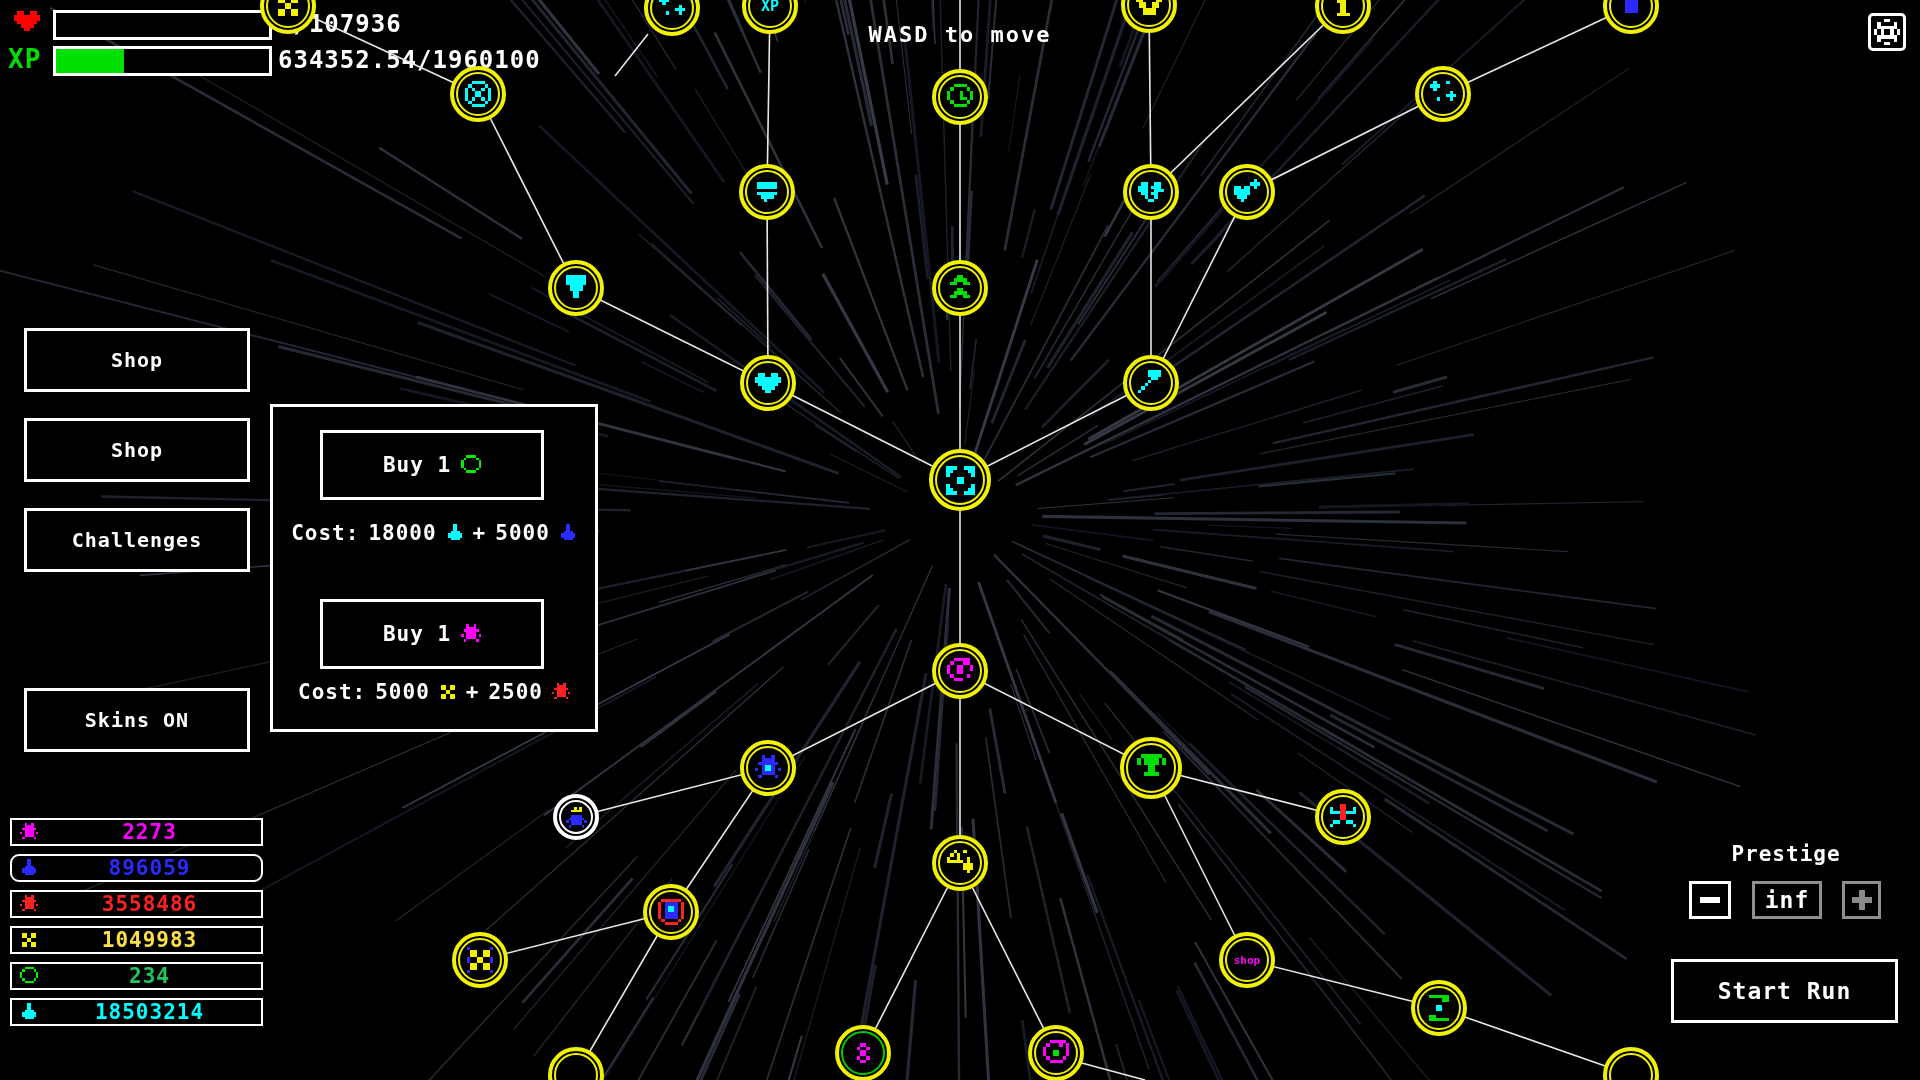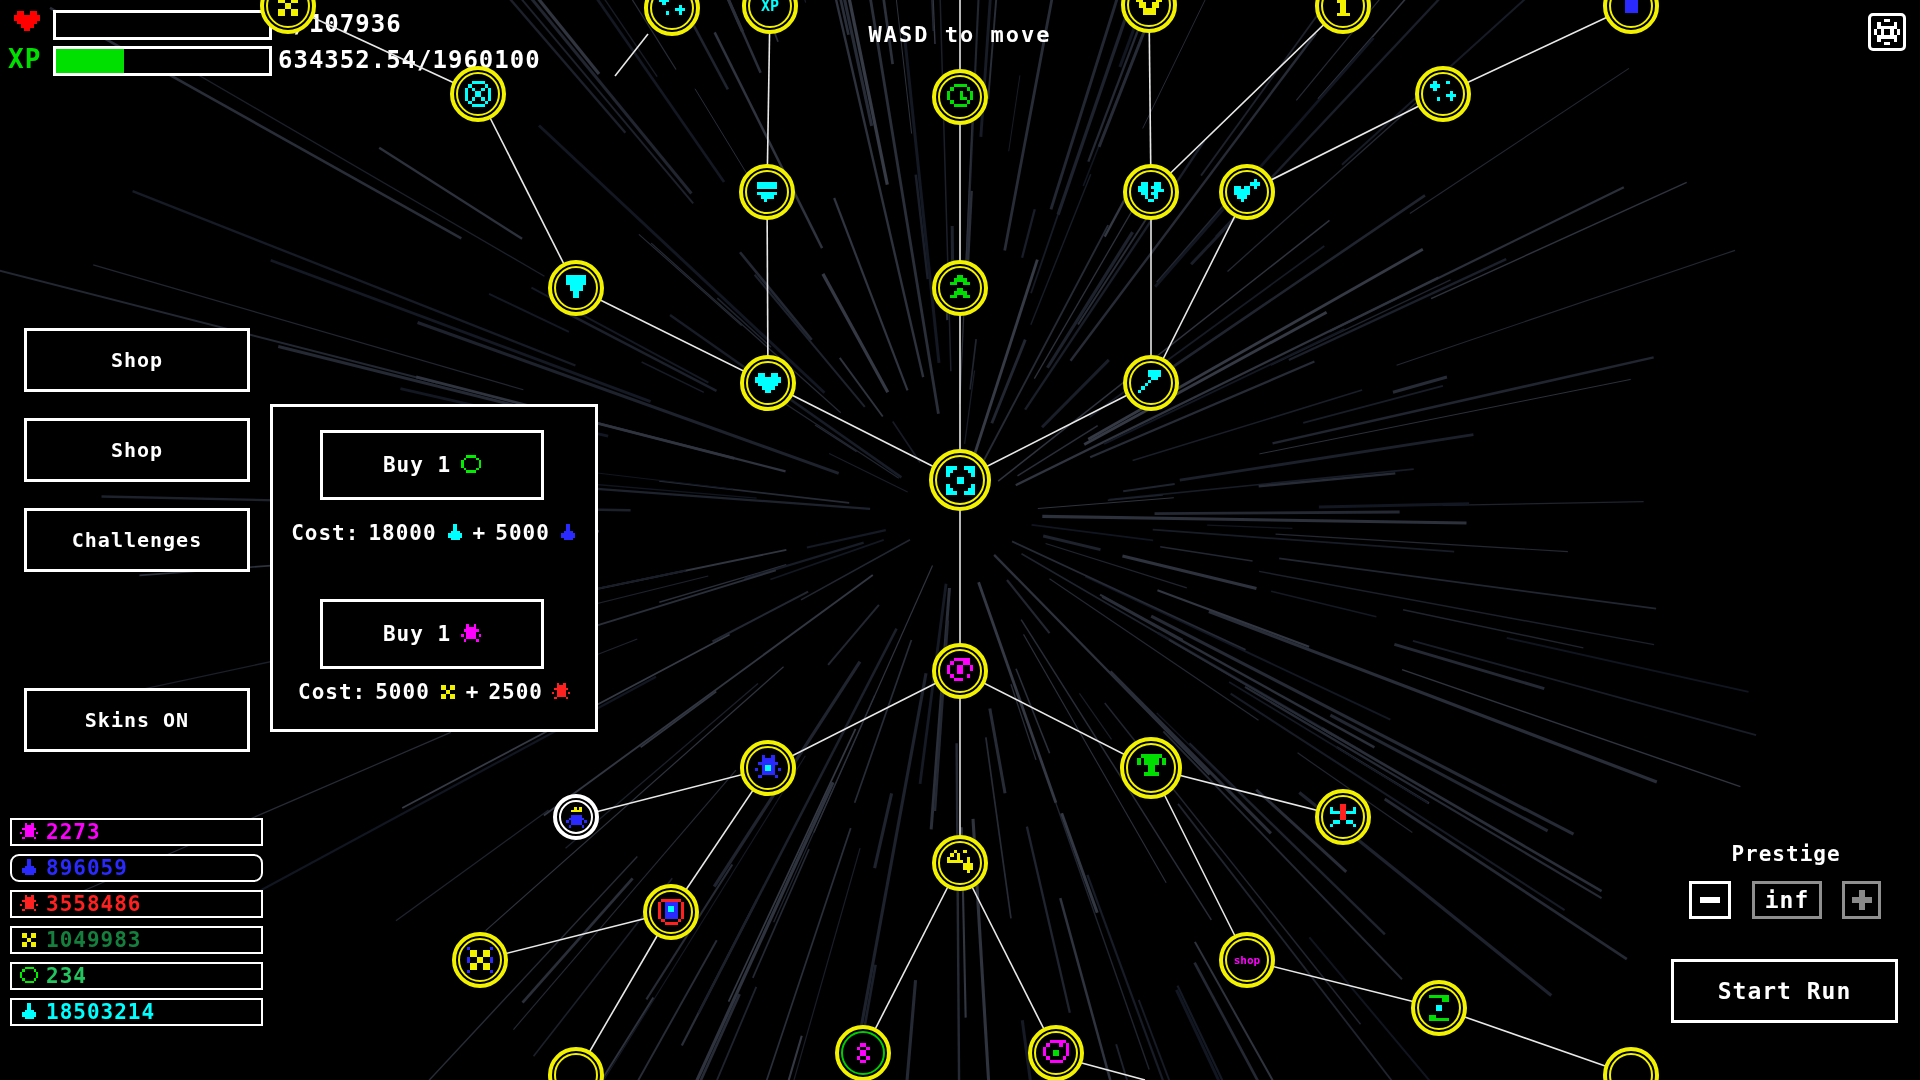--- a/index.html
+++ b/index.html
@@ -27,21 +27,21 @@
   .buy-btn{position:absolute;left:47px;width:224px;height:70px;border:3px solid #fff;
            background:#000;display:flex;align-items:center;justify-content:center;gap:10px;
            font-size:21px;letter-spacing:1px;cursor:pointer;box-sizing:border-box;}
   .cost-line{position:absolute;left:0;width:100%;display:flex;align-items:center;
              justify-content:center;gap:9px;font-size:21px;letter-spacing:1px;}
 
   
   .res-row{position:absolute;left:10px;width:253px;height:28px;background:#000;
            border:2px solid #fff;box-sizing:border-box;display:flex;align-items:center;
            padding:0 8px;gap:8px;}
-  .res-val{flex:1;text-align:left;font-size:21px;letter-spacing:1px;}
+  .res-val{flex:1;text-align:center;font-size:21px;letter-spacing:1px;}
 
   
   #prestige-label{position:absolute;left:1690px;top:842px;width:192px;text-align:center;
                   font-size:21px;letter-spacing:1px;}
   .sq-btn{position:absolute;top:881px;height:38px;background:#000;box-sizing:border-box;
           display:flex;align-items:center;justify-content:center;cursor:pointer;}
   .minus-glyph{width:20px;height:6px;background:#fff;}
   .plus-glyph{position:relative;width:20px;height:20px;}
   .plus-glyph::before{content:"";position:absolute;left:0;top:7px;width:20px;height:6px;background:#8a8a8a;}
   .plus-glyph::after{content:"";position:absolute;left:7px;top:0;width:6px;height:20px;background:#8a8a8a;}
@@ -1004,21 +1004,21 @@
   <div class="res-row panel-z" style="top:926px;">
     <span class="pxicon">
         <svg width="18" height="18" viewBox="0 0 8 8" shape-rendering="crispEdges">
           <rect x="1" y="1" width="2" height="2" fill="#f2f200"></rect>
           <rect x="5" y="1" width="2" height="2" fill="#f2f200"></rect>
           <rect x="3" y="3" width="2" height="2" fill="#f2f200"></rect>
           <rect x="1" y="5" width="2" height="2" fill="#f2f200"></rect>
           <rect x="5" y="5" width="2" height="2" fill="#f2f200"></rect>
         </svg>
       </span>
-    <span class="res-val" style="color:#15803d">1049983</span>
+    <span class="res-val" style="color:#fde047">1049983</span>
   </div>
   <div class="res-row panel-z" style="top:962px;">
     <span class="pxicon">
         <svg width="18" height="18" viewBox="0 0 8 8" shape-rendering="crispEdges">
           <rect x="2" y="0" width="4" height="1" fill="#00ee00"></rect>
           <rect x="1" y="1" width="1" height="1" fill="#00ee00"></rect>
           <rect x="6" y="1" width="1" height="1" fill="#00ee00"></rect>
           <rect x="0" y="2" width="1" height="3" fill="#00ee00"></rect>
           <rect x="7" y="2" width="1" height="3" fill="#00ee00"></rect>
           <rect x="1" y="5" width="1" height="1" fill="#00ee00"></rect>

